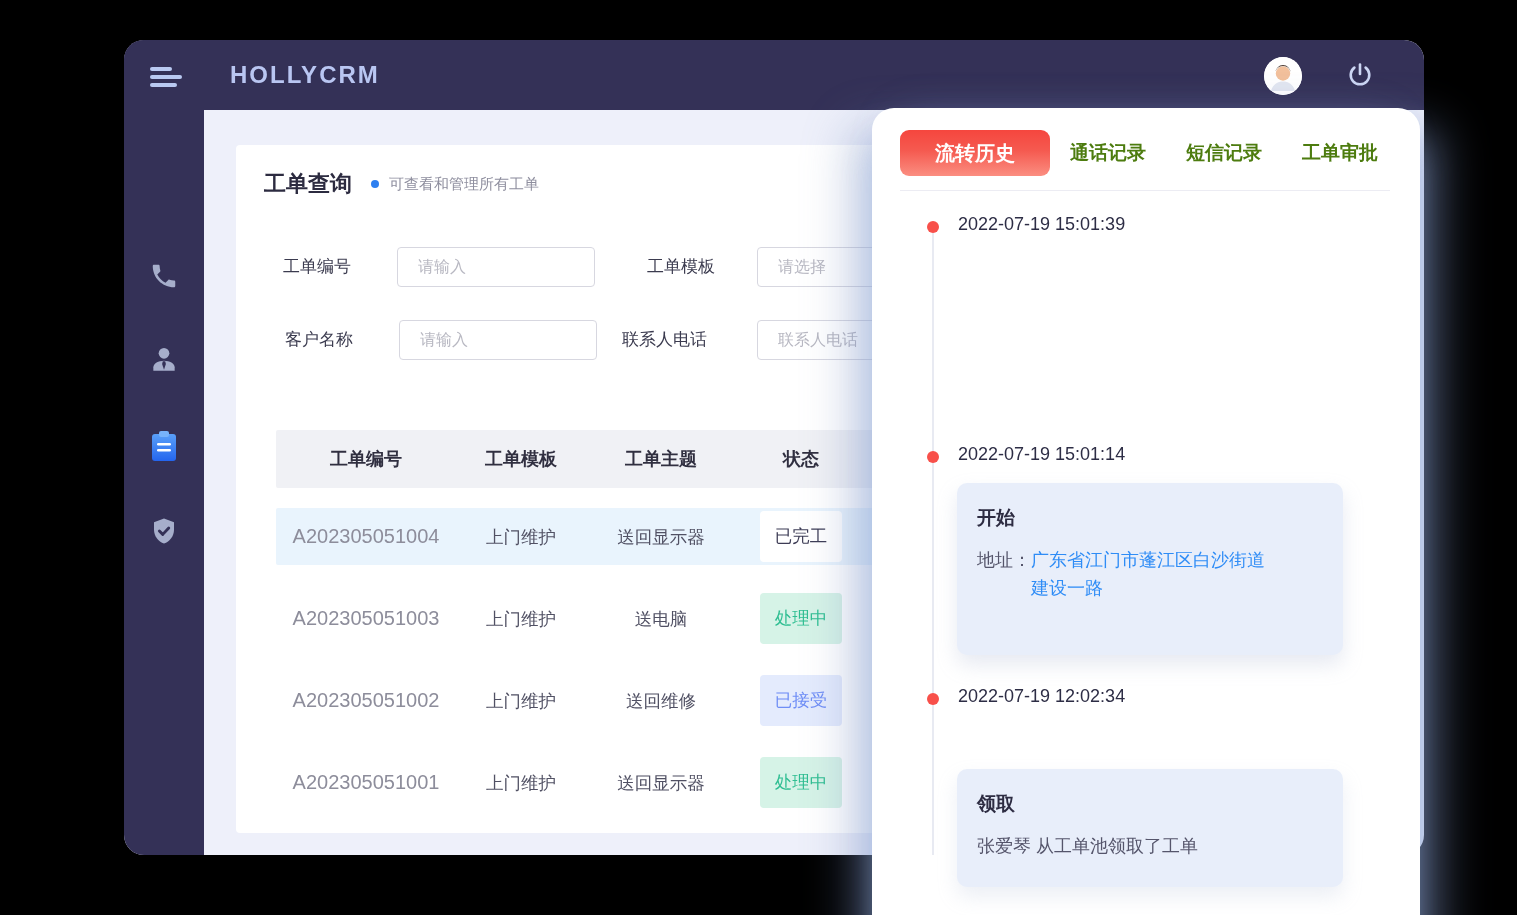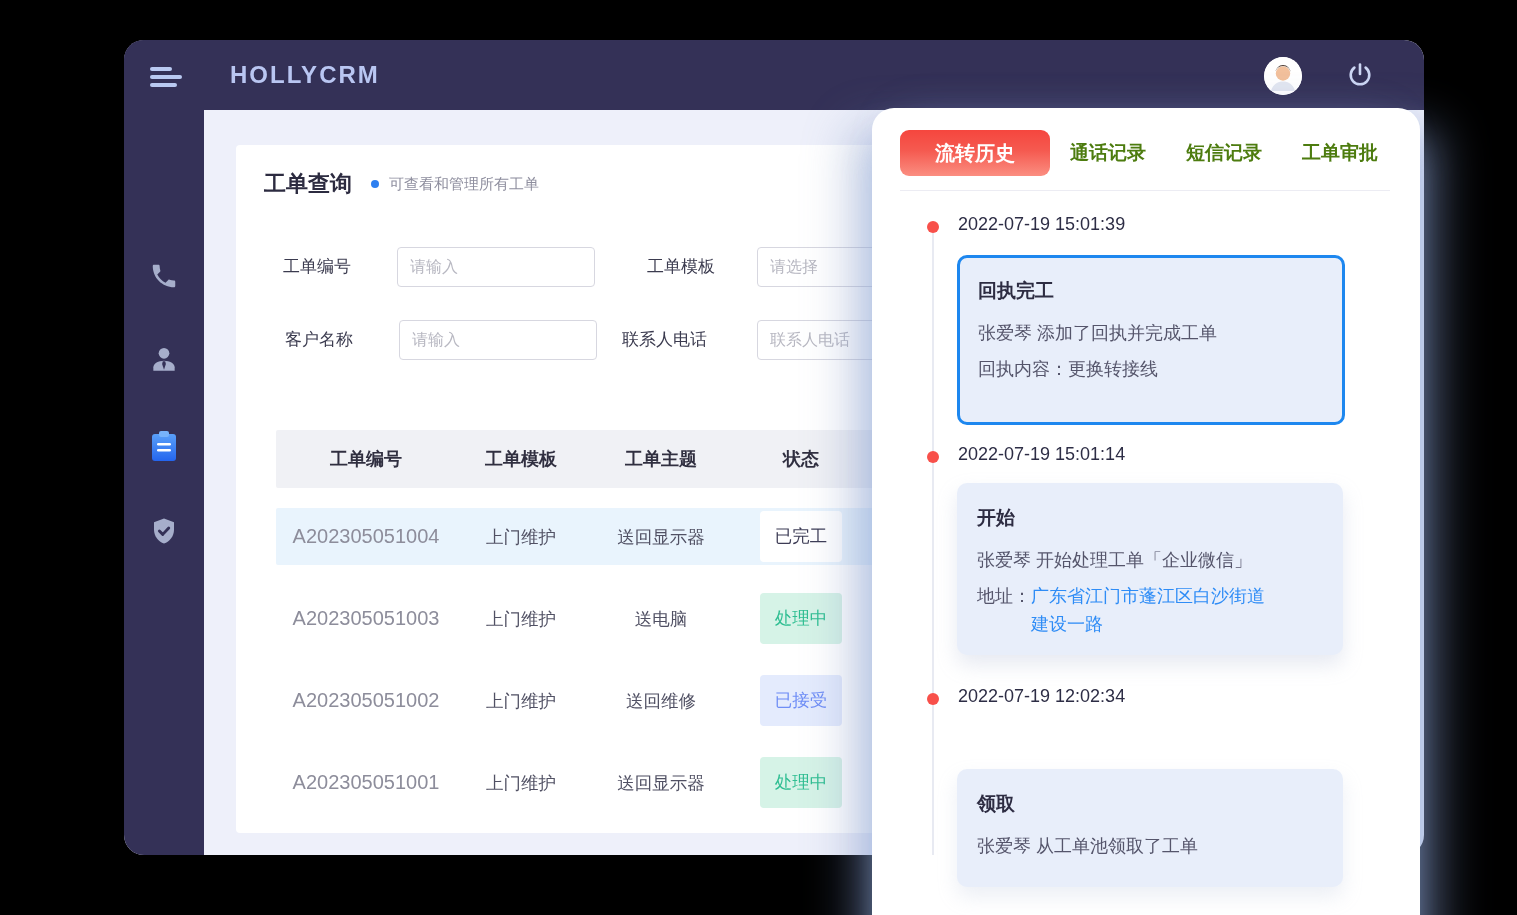--- a/index.html
+++ b/index.html
@@ -33,21 +33,21 @@
   .card{position:absolute;left:112px;top:105px;width:1176px;height:688px;background:#fff;
     border-radius:4px;overflow:hidden;}
   .card-head{position:absolute;left:28px;top:24px;display:flex;align-items:center;}
   .page-title{font-size:22px;font-weight:700;color:#2c2b40;margin:0;}
   .subtitle-dot{width:8px;height:8px;border-radius:50%;background:var(--accent_blue,#2d7ff0);
     margin:0 10px 0 19px;}
   .subtitle{font-size:15px;color:#8e8e9e;}
 
   .fld-label{position:absolute;height:40px;line-height:40px;font-size:17px;color:#3b3b4f;}
   .fld-input{position:absolute;width:198px;height:40px;border:1px solid #d7d7e0;border-radius:4px;
-    padding:0 12px;font-size:16px;color:#41414f;background:#fff;outline:none;}
+    padding:0 20px;font-size:16px;color:#41414f;background:#fff;outline:none;}
   .fld-input::placeholder{color:#b8b8c2;}
   .l1{left:47px;top:102px;} .i1{left:161px;top:102px;}
   .l2{left:411px;top:102px;} .i2{left:521px;top:102px;}
   .l3{left:49px;top:175px;} .i3{left:163px;top:175px;}
   .l4{left:386px;top:175px;} .i4{left:521px;top:175px;}
 
   .table{position:absolute;left:40px;top:285px;width:1096px;}
   .t-row{display:grid;grid-template-columns:180px 130px 150px 130px 1fr;align-items:center;
     text-align:center;}
   .t-head{height:58px;background:#f0f1f5;border-radius:2px;font-size:18px;font-weight:600;
@@ -234,31 +234,25 @@
       <div class="tab">通话记录</div>
       <div class="tab">短信记录</div>
       <div class="tab">工单审批</div>
     </div>
     <div class="tabs-divider"></div>
 
     <div class="tl-line"></div>
 
     <div class="tl-dot d1"></div>
     <div class="tl-time t1">2022-07-19 15:01:39</div>
-    <div class="tl-card c1">
-      <h3>回执完工</h3>
-      <div class="line">张爱琴 添加了回执并完成工单</div>
-      <div class="line">回执内容：更换转接线</div>
-    </div>
 
     <div class="tl-dot d2"></div>
     <div class="tl-time t2">2022-07-19 15:01:14</div>
     <div class="tl-card c2">
       <h3>开始</h3>
-      <div class="line">张爱琴 开始处理工单「企业微信」</div>
       <div class="addr-row">
         <span class="addr-label">地址：</span>
         <span class="addr-link">广东省江门市蓬江区白沙街道建设一路</span>
       </div>
     </div>
 
     <div class="tl-dot d3"></div>
     <div class="tl-time t3">2022-07-19 12:02:34</div>
     <div class="tl-card c3">
       <h3>领取</h3>

